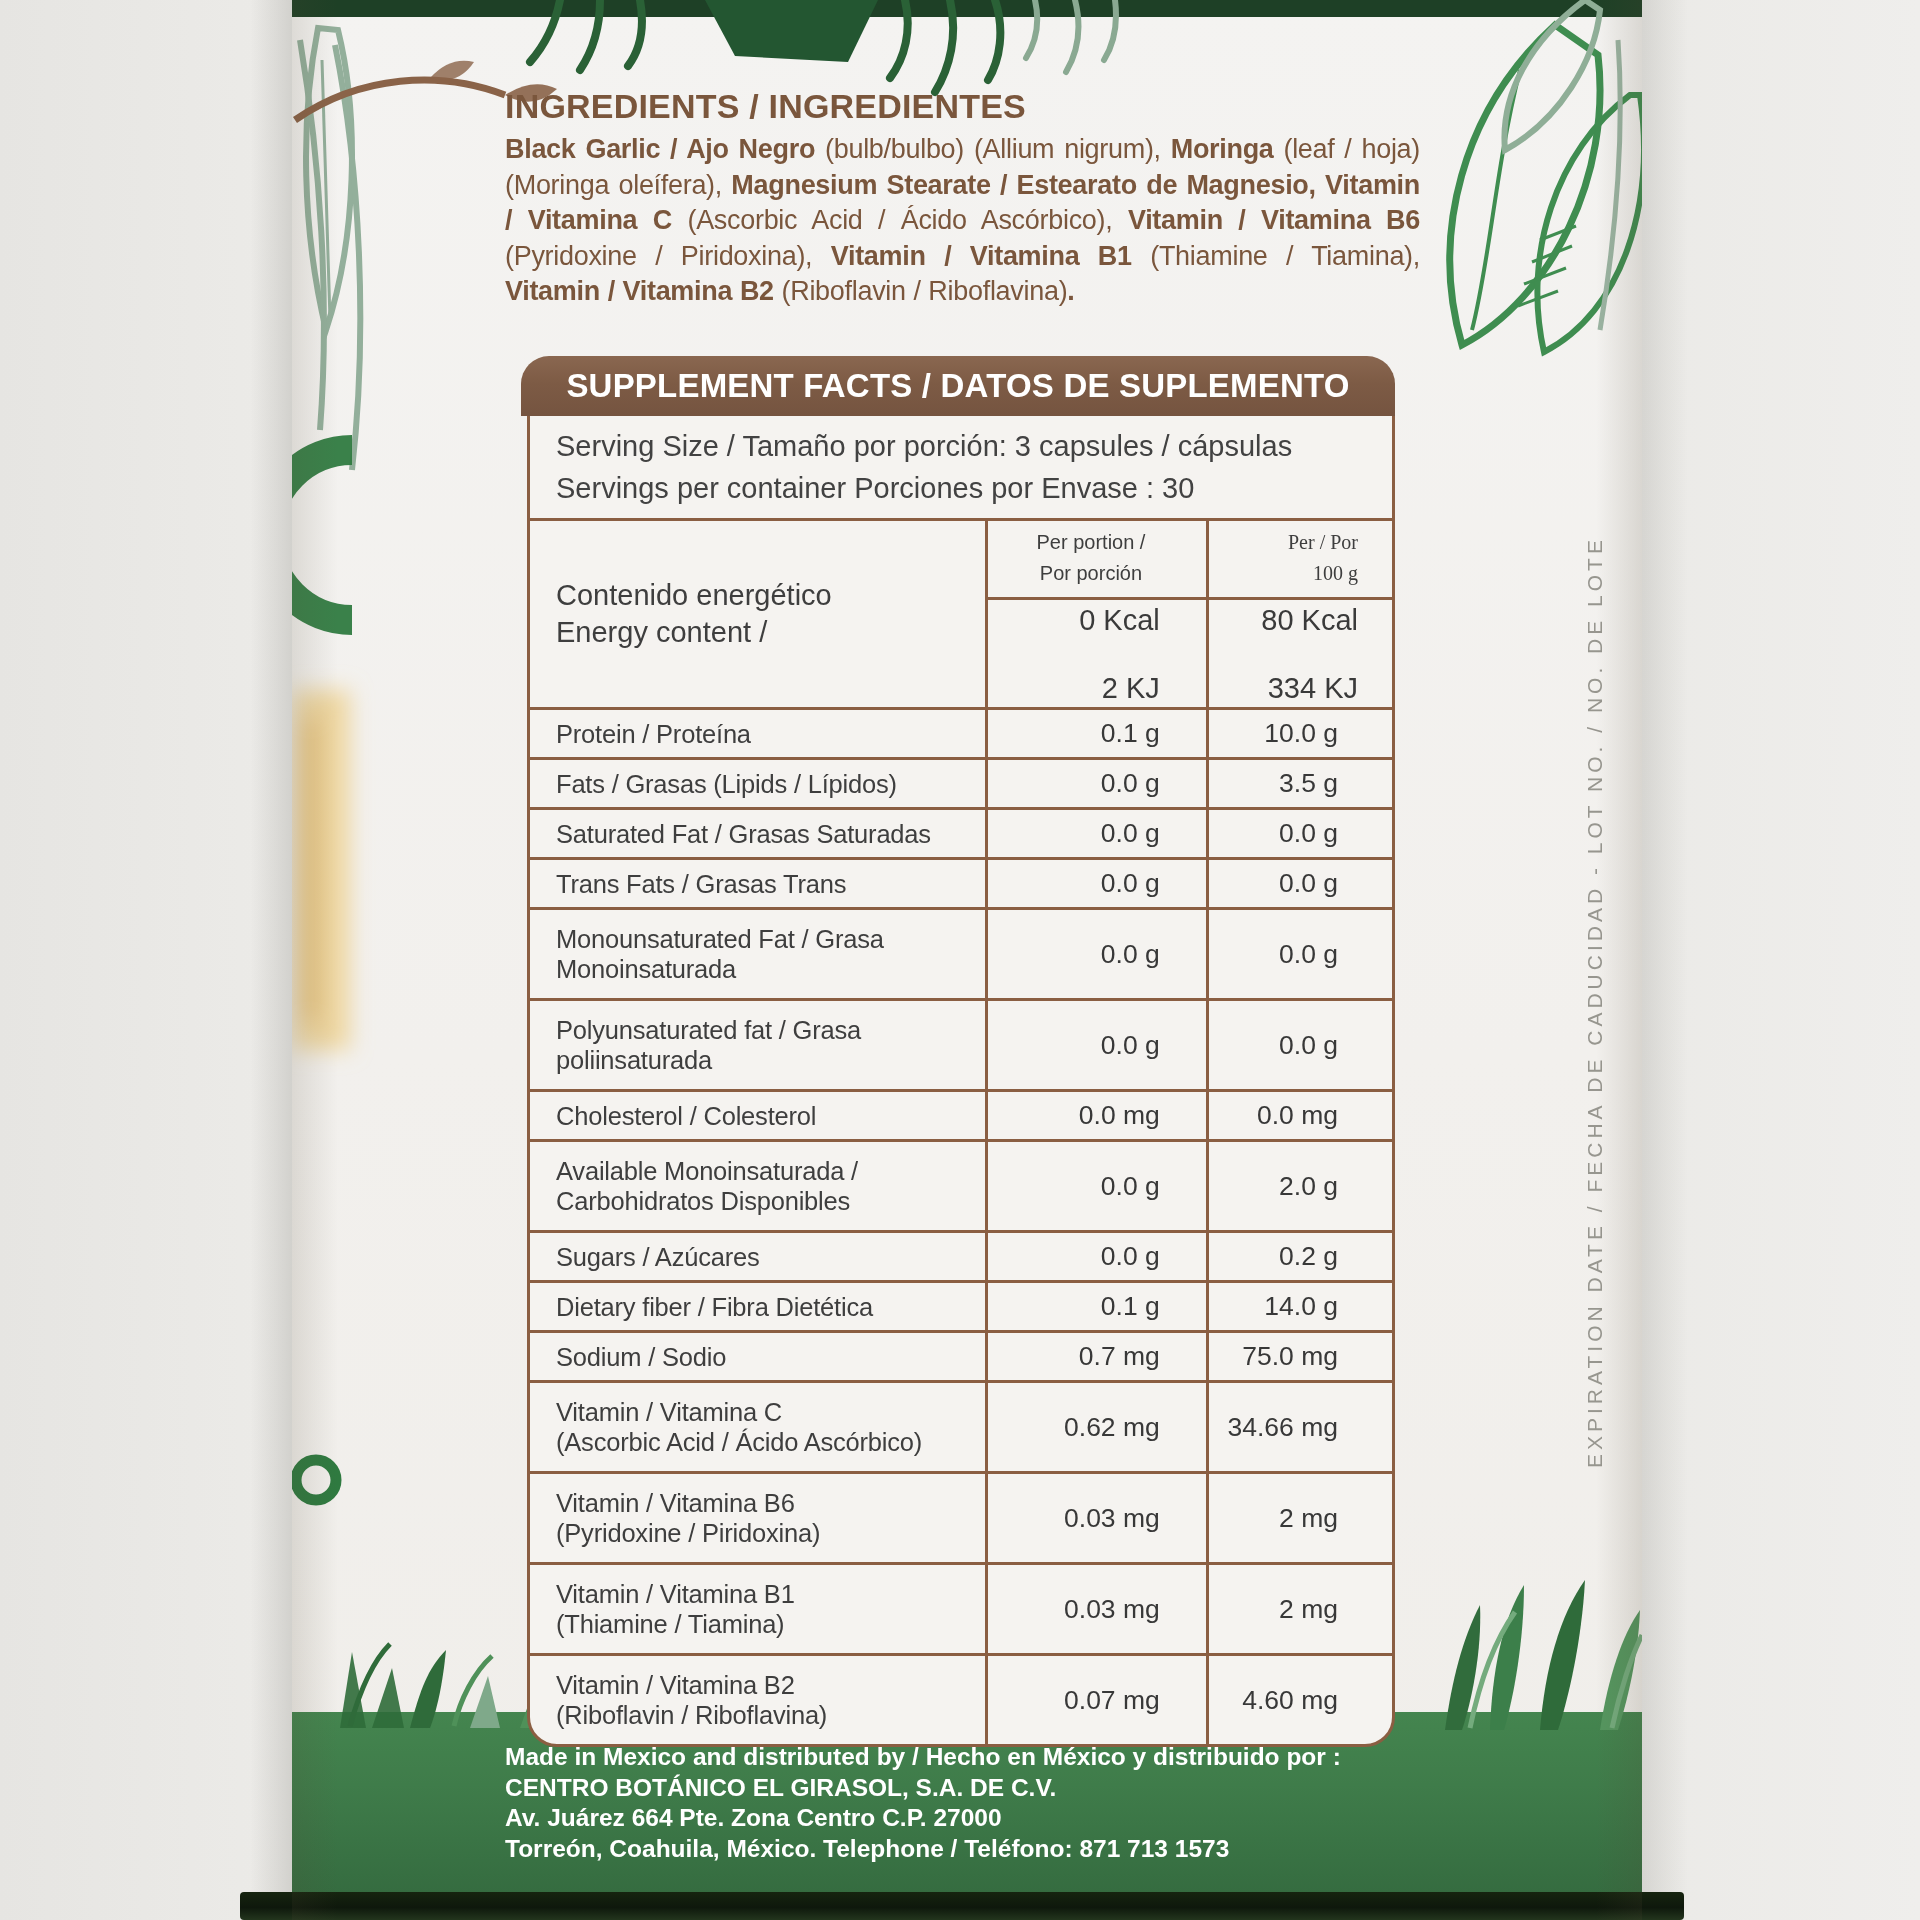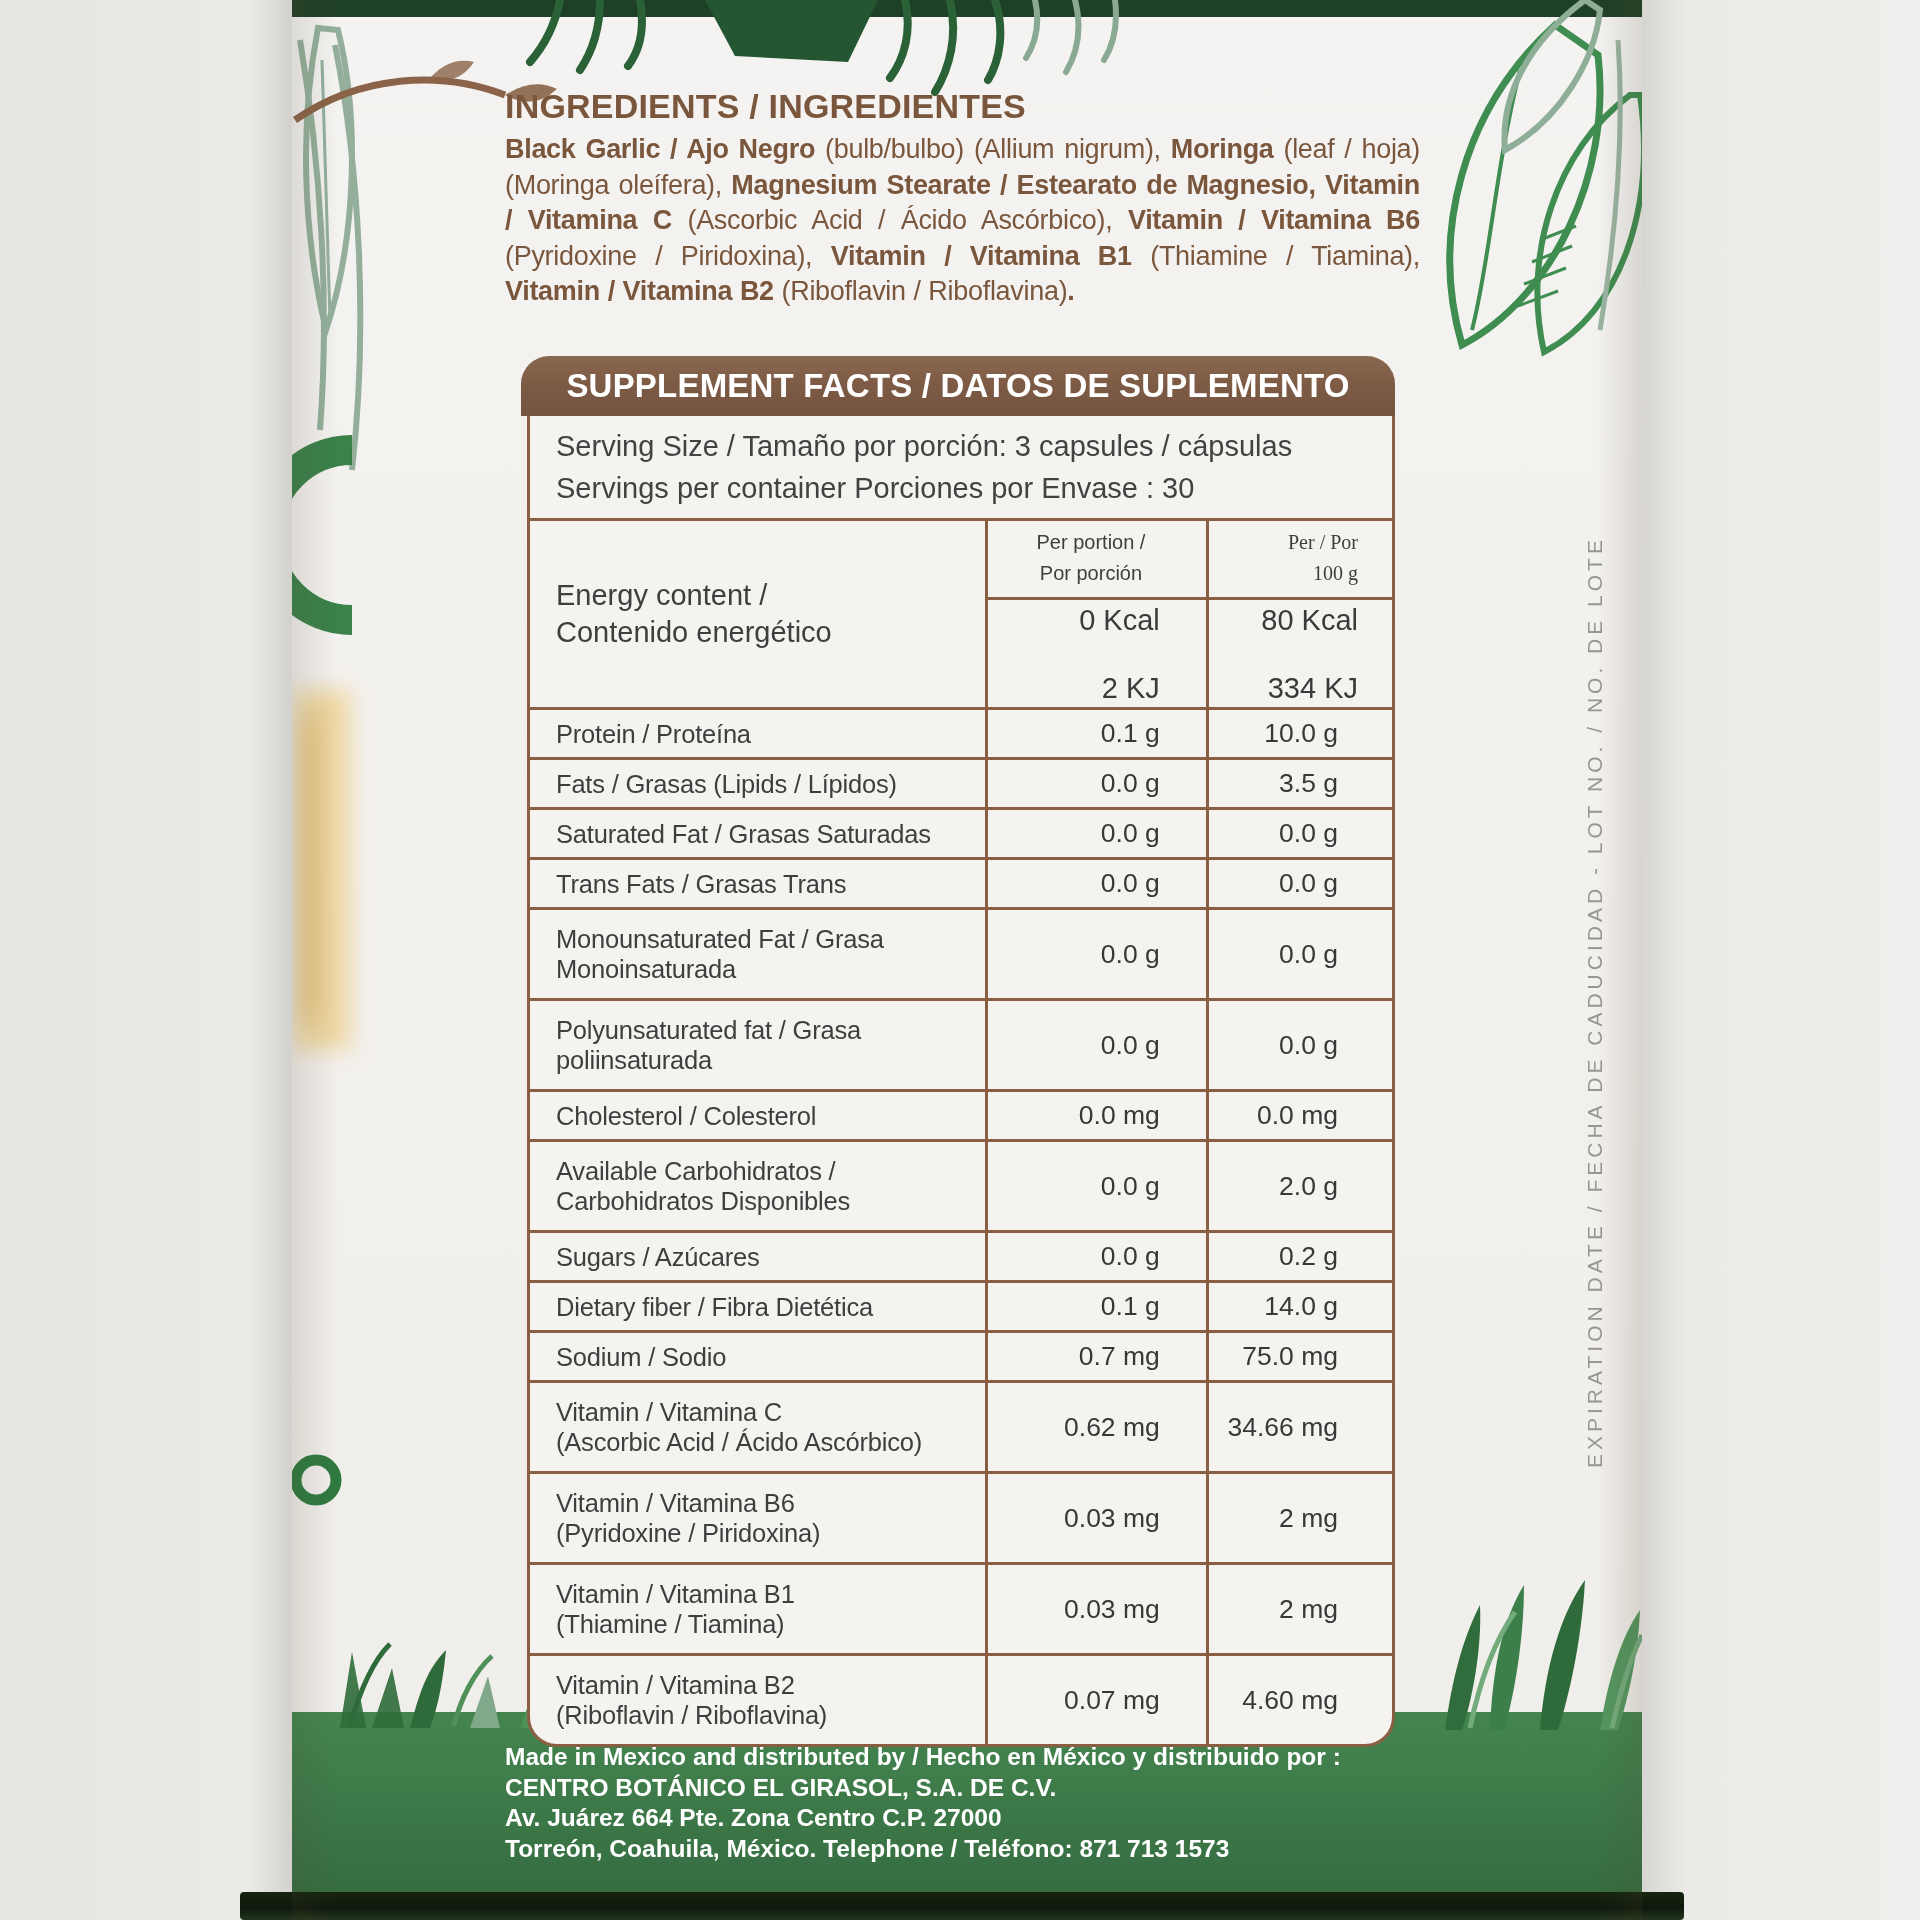--- a/index.html
+++ b/index.html
@@ -177,22 +177,22 @@
     <span>SUPPLEMENT FACTS / DATOS DE SUPLEMENTO</span>
   </div>
 
   <div class="ftable">
     <div class="serving">
       <div>Serving Size / Tamaño por porción: 3 capsules / cápsulas</div>
       <div>Servings per container Porciones por Envase : 30</div>
     </div>
     <div class="erow">
       <div class="ec1">
+        <div>Contenido energético</div>
         <div>Energy content /</div>
-        <div>Contenido energético</div>
       </div>
       <div class="ec2">
         <div class="subhead">
           <div>Per portion /</div>
           <div>Por porción</div>
         </div>
         <div class="evals">
           <div>0 Kcal</div>
           <div>2 KJ</div>
         </div>
@@ -255,21 +255,21 @@
         </div>
         <div class="frow">
           <div class="c1">
             <div class="lln">Cholesterol / Colesterol</div>
           </div>
           <div class="c2 val">0.0 mg</div>
           <div class="c3 val">0.0 mg</div>
         </div>
         <div class="frow two">
           <div class="c1">
-            <div class="lln">Available Carbohidratos /</div>
+            <div class="lln">Available Monoinsaturada /</div>
             <div class="lln">Carbohidratos Disponibles</div>
           </div>
           <div class="c2 val">0.0 g</div>
           <div class="c3 val">2.0 g</div>
         </div>
         <div class="frow">
           <div class="c1">
             <div class="lln">Sugars / Azúcares</div>
           </div>
           <div class="c2 val">0.0 g</div>

